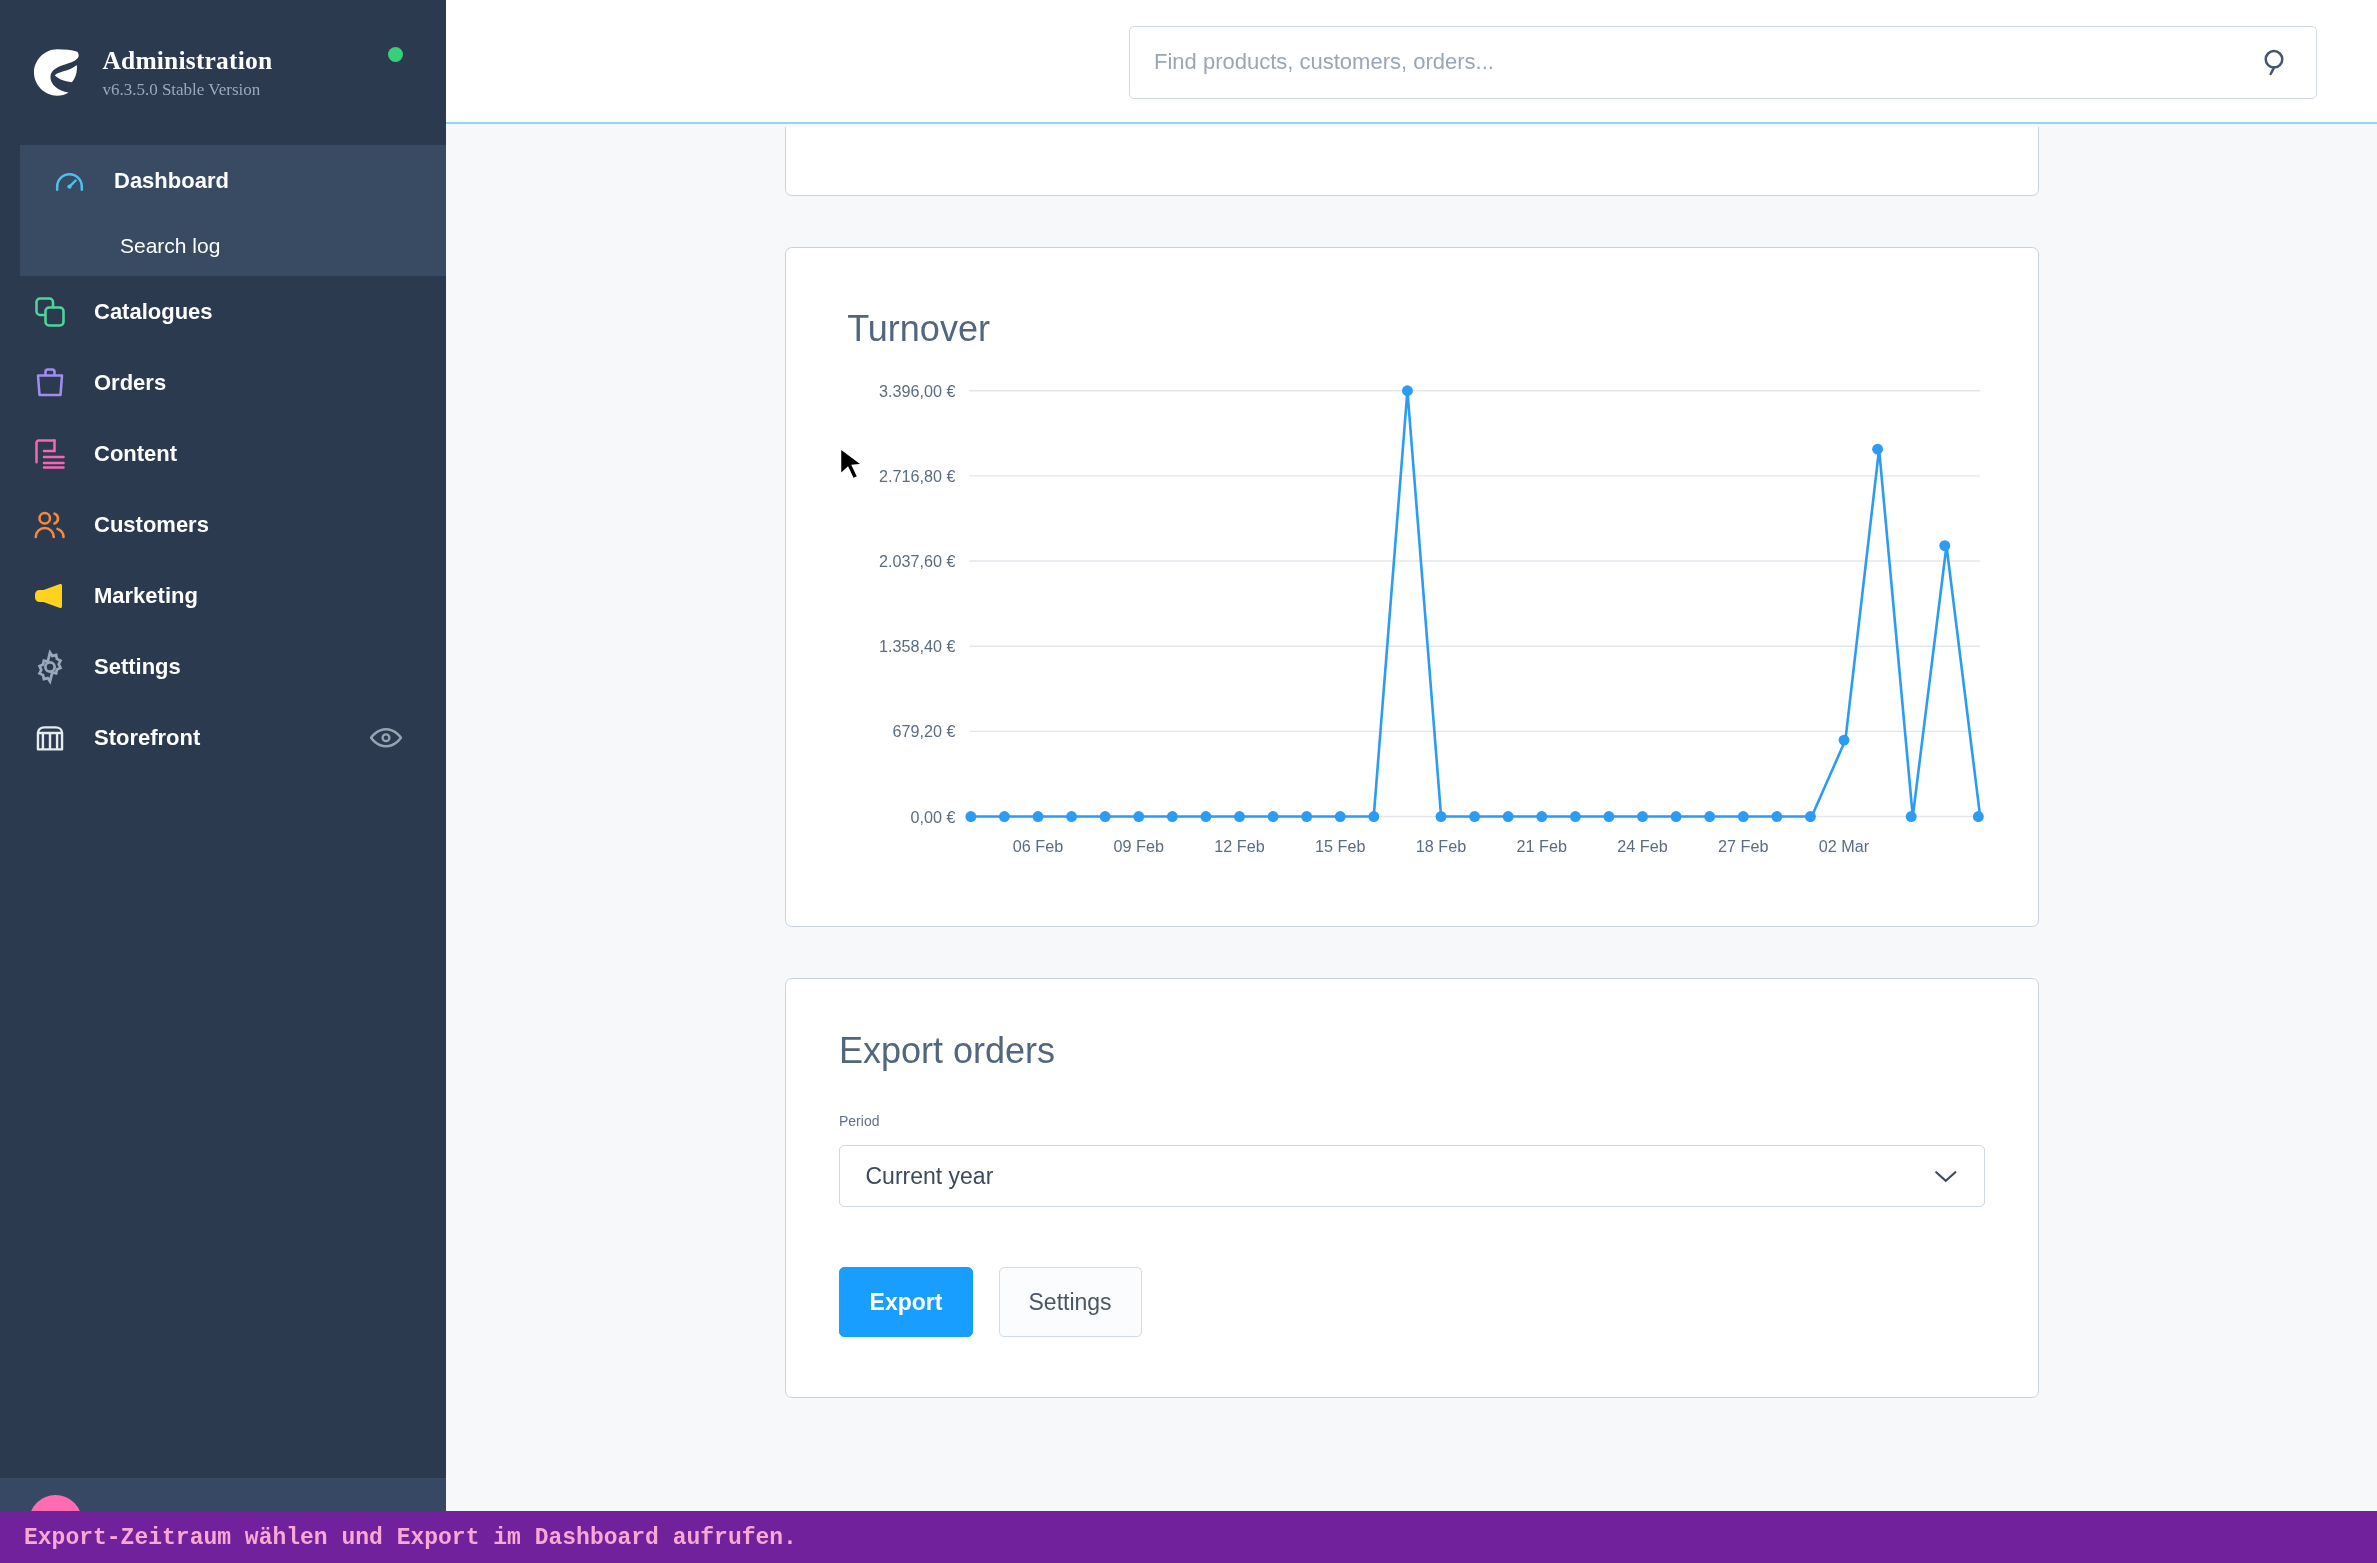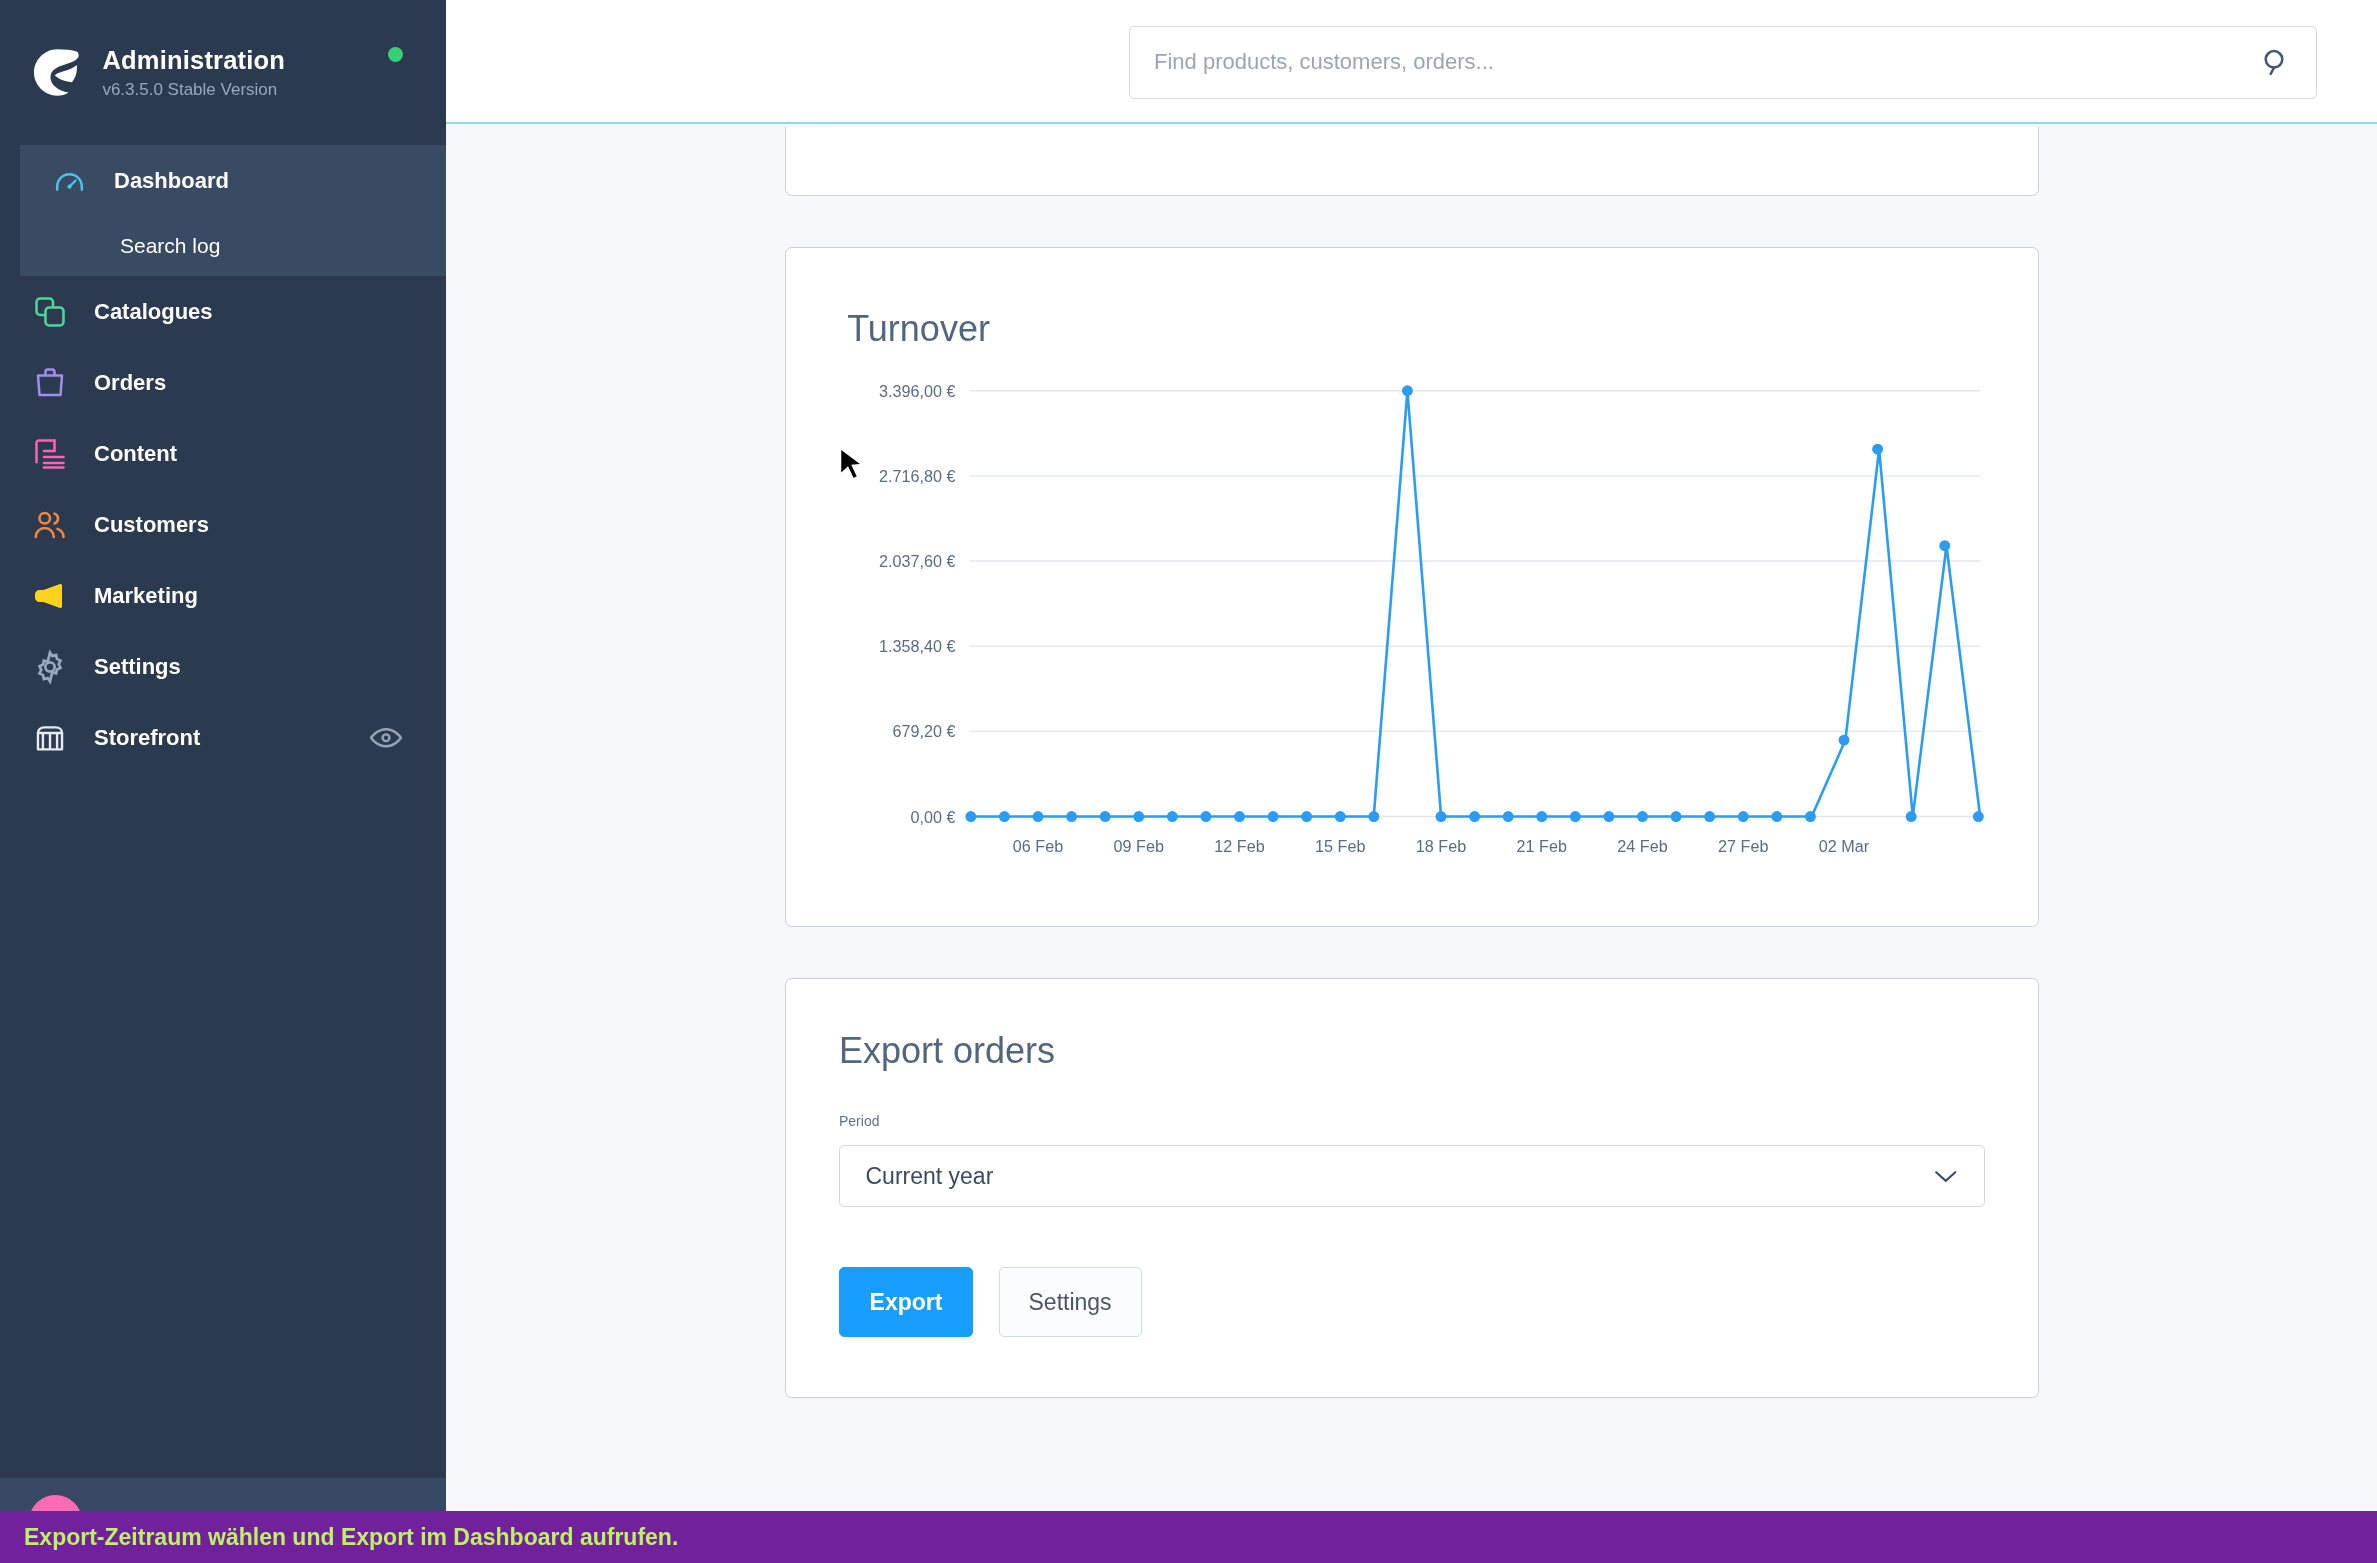--- a/index.html
+++ b/index.html
@@ -20,21 +20,21 @@
     display: flex; flex-direction: column;
   }
   .sb-header {
     height: 145px; flex: none;
     display: flex; align-items: center;
     padding: 0 29px;
     position: relative;
     background: #2b3a4f;
   }
   .sb-logo { width: 53px; height: 53px; flex: none; margin-right: 20.4px; }
-  .sb-titles { display: flex; flex-direction: column; justify-content: center; }
+  .sb-titles { display: flex; flex-direction: column; justify-content: center; font-family: Liberation Serif, serif; }
   .sb-title { font-size: 25.5px; font-weight: bold; color: #fff; letter-spacing: 0.2px; line-height: 1.15; }
   .sb-version { font-size: 17px; color: #9aa8bb; margin-top: 4.3px; line-height: 1.15; }
   .sb-status-dot {
     position: absolute; right: 43px; top: 47px;
     width: 15.3px; height: 15.3px; border-radius: 50%;
     background: #37d079;
   }
 
   .sb-scroll { flex: 1; overflow: hidden; position: relative; }
 
@@ -172,21 +172,21 @@
 
   
   .banner {
     position: absolute; left: 0; bottom: 0;
     width: 2377px; height: 53px;
     background: #70219b;
     display: flex; align-items: center;
     padding-left: 24px;
     z-index: 50;
   }
-  .banner-text { color: #bef264; font-size: 23px; font-weight: bold; }
+  .banner-text { color: #f9a8d4; font-size: 23px; font-weight: bold; font-family: Liberation Mono, monospace; }
 
   
   .cursor { position: absolute; left: 838px; top: 447px; width: 29px; height: 39px; z-index: 60; pointer-events: none; }
 </style>
 </head>
 <body>
 
 <div id="app">
 
   <div class="sidebar">

